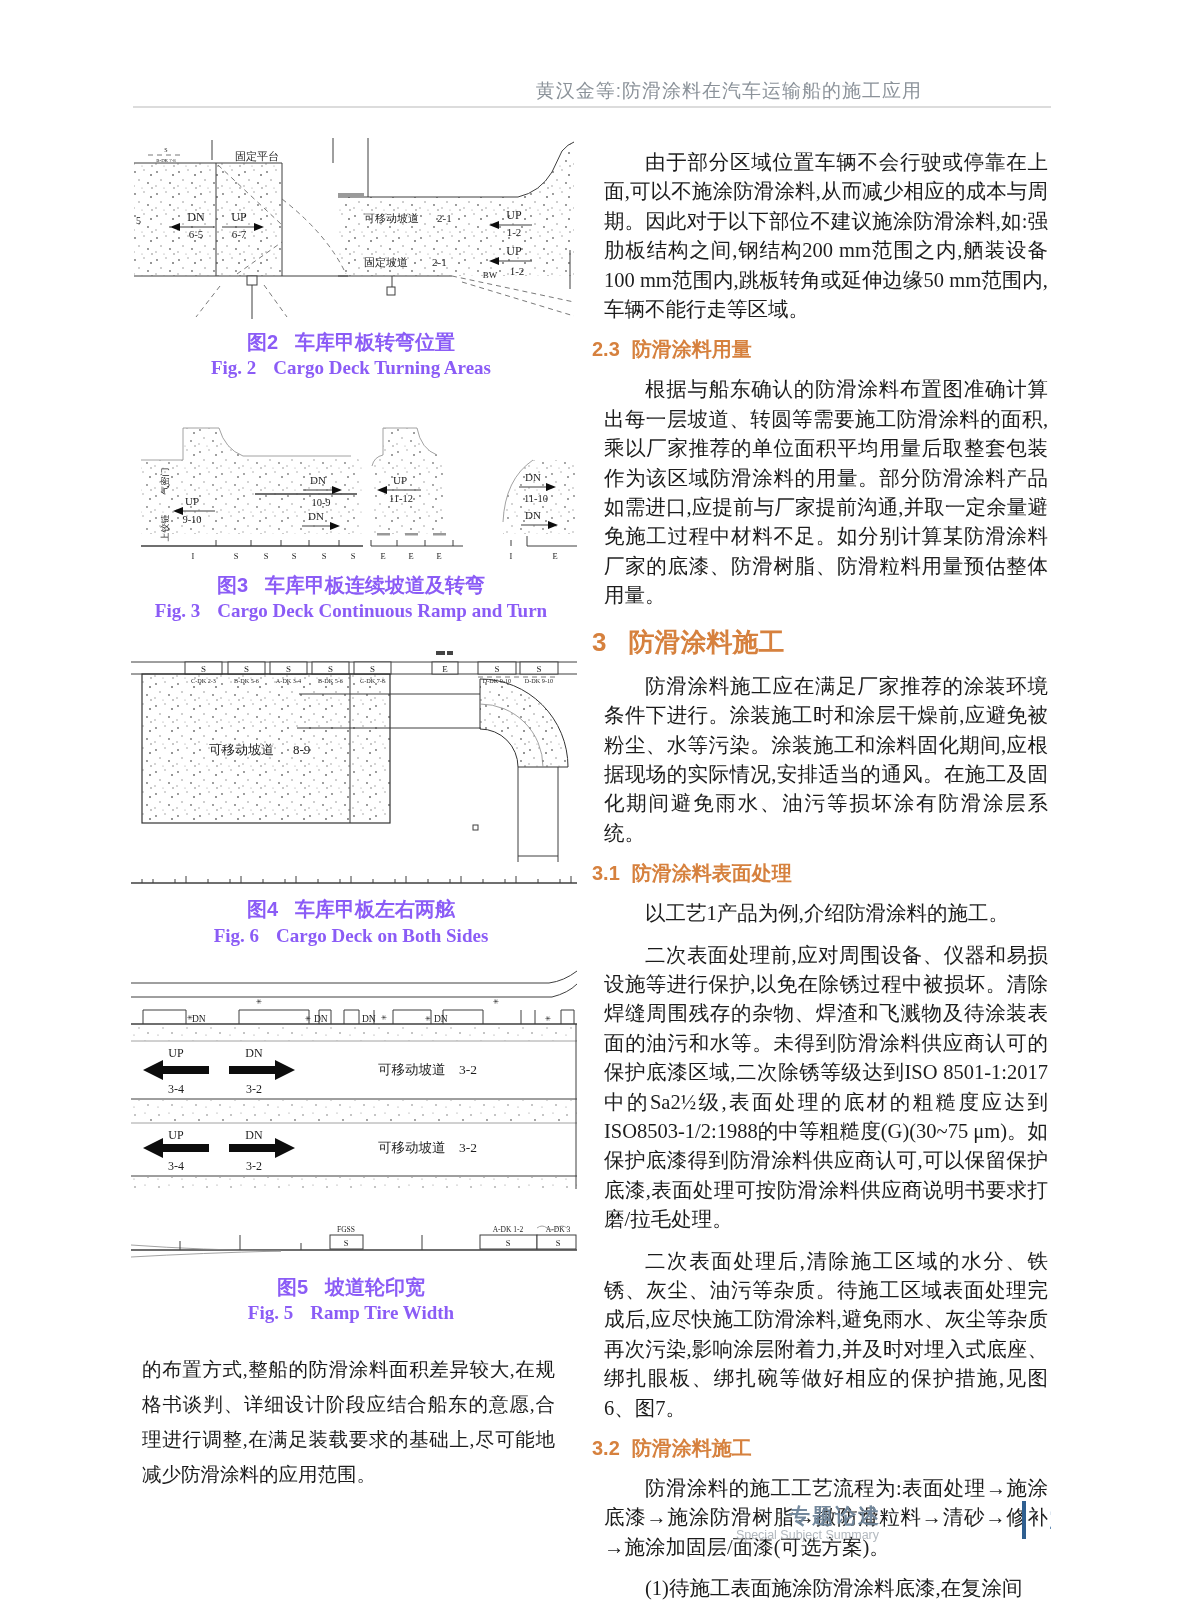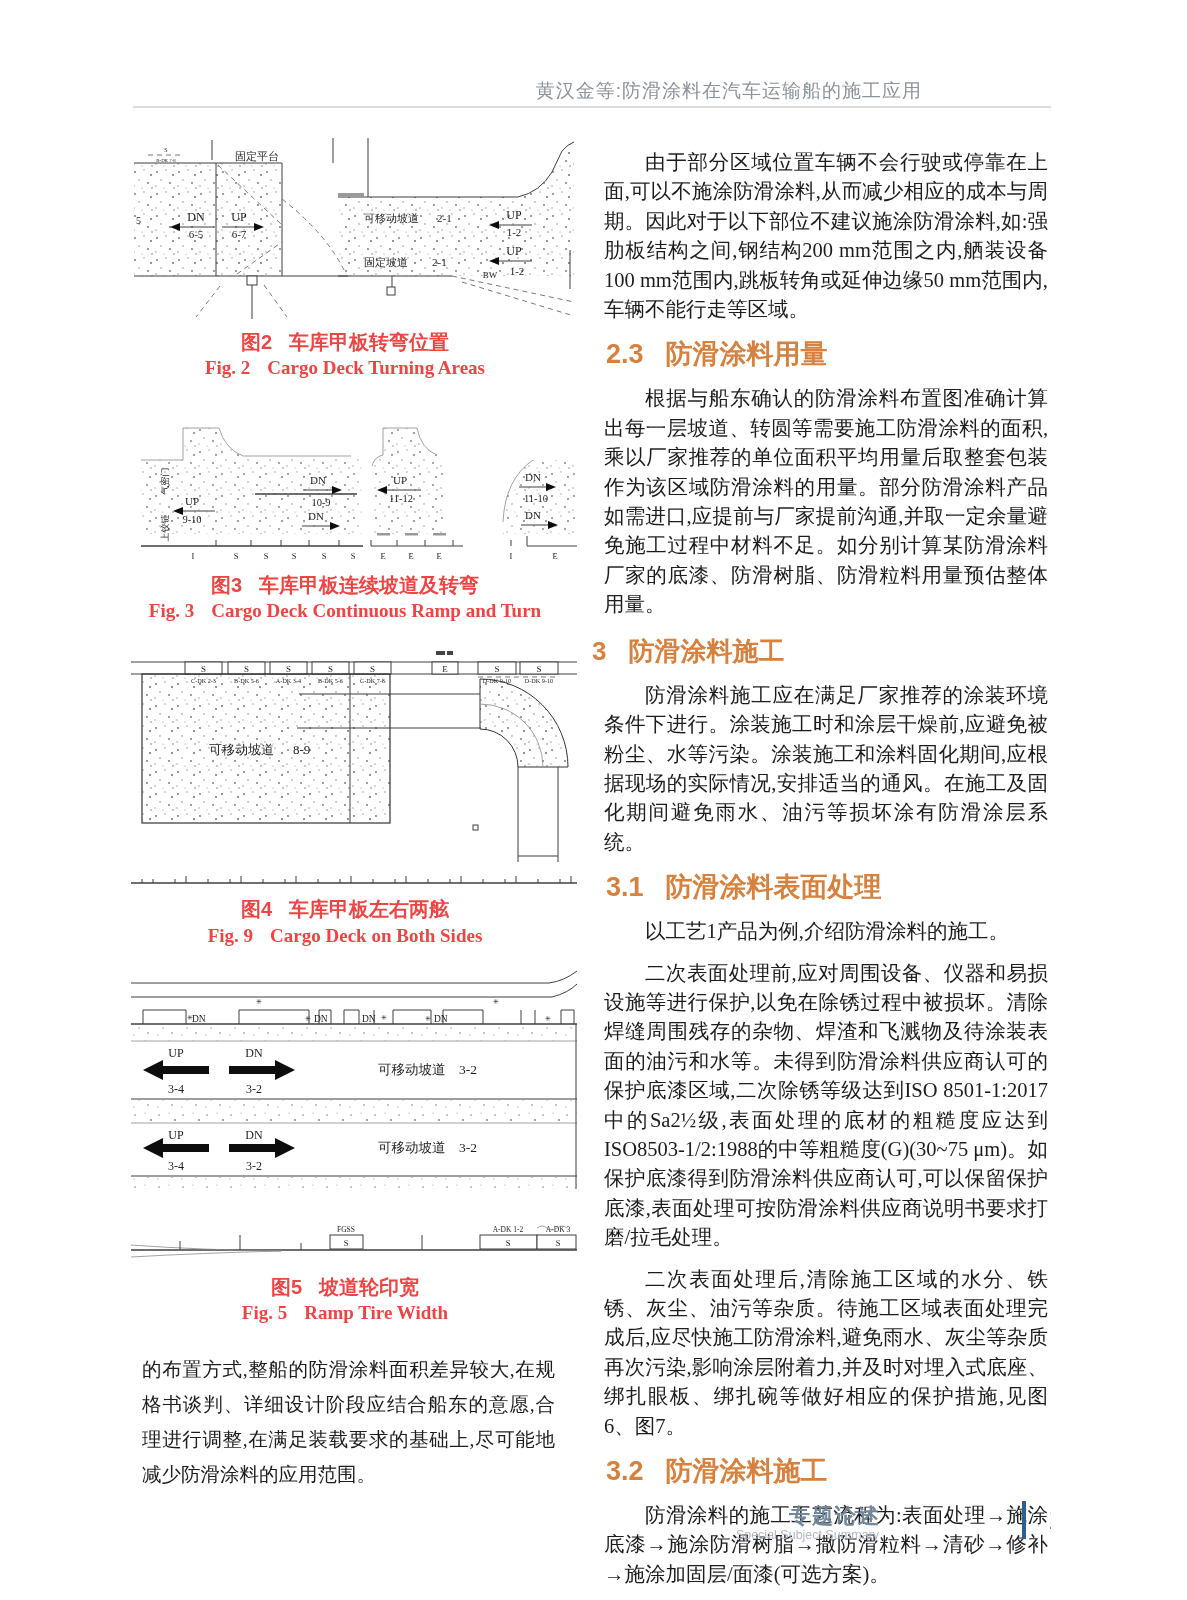--- a/index.html
+++ b/index.html
@@ -14,35 +14,35 @@
   
   .fig { position:absolute; }
   .fig text { font-family:"Liberation Serif", serif; fill:#1d1d1d; }
   .ln  { stroke:#3f3f3f; stroke-width:1; fill:none; }
   .ln2 { stroke:#3f3f3f; stroke-width:1.3; fill:none; }
   .lnf { stroke:#8a8a8a; stroke-width:0.8; fill:none; }
   .lnd { stroke:#6a6a6a; stroke-width:0.9; fill:none; stroke-dasharray:5 4; }
   .fbox { fill:#ffffff; stroke:#3f3f3f; stroke-width:1; }
   .ah { fill:#0d0d0d; stroke:none; }
 
-  .cap-zh, .cap-en { position:absolute; left:124px; width:442px; text-align:center; color:#ef4444; }
+  .cap-zh, .cap-en { position:absolute; left:130px; width:442px; text-align:center; color:#8b5cf6; }
   .cap-zh { font-family:"Liberation Sans", sans-serif; font-weight:bold; font-size:20px; }
   .cap-en { font-family:"Liberation Serif", serif;  font-weight:bold; font-size:19px; }
   .cgap { margin-left:17px; }
 
   
   .left-col-para { position:absolute; left:130px; top:1340px; width:437px; }
   .right-col { position:absolute; left:592px; top:136px; width:468px; }
   .para { font-size:20.5px; line-height:29.4px; text-align:justify; text-indent:2em;
           color:#1c1c1c; margin:12px; font-family:"Liberation Serif", serif; }
   .left-col-para .para { font-size:19.5px; line-height:35px; }
 
   .sec-sub, .sec-main { display:flex; align-items:baseline; color:#d6813e;
                         font-family:"Liberation Sans", sans-serif; font-weight:bold; }
-  .sec-sub  { font-size:27px; margin:4px 14px 3px; gap:22px; }
+  .sec-sub  { font-size:20px; margin:4px 0 3px; gap:12px; }
   .sec-main { font-size:26px; margin:14px 0 8px; gap:22px; }
 
   
   .footer-zh { position:absolute; top:1502px; right:170px; color:#72879b; font-weight:bold;
                font-size:21px; font-family:"Liberation Sans", sans-serif; letter-spacing:2px; }
   .footer-en { position:absolute; top:1528px; right:172px; color:#b3b9bf; font-size:12.5px;
                font-family:"Liberation Sans", sans-serif; }
   .footer-bar { position:absolute; top:1501px; left:1022px; width:3.5px; height:38px; background:#2f5f90; }
   .footer-page { position:absolute; top:1504px; left:1033px; color:#3a6da3; font-size:28px;
                  font-family:"Liberation Serif", serif;margin-left:16px; }
@@ -258,21 +258,21 @@
       <path class="ln" d="M11 247 V243 M22 247 V243 M44 247 V243 M55 247 V240 M77 247 V243 M99 247 V243 M110 247 V240
                          M132 247 V243 M154 247 V243 M165 247 V240 M187 247 V243 M209 247 V243 M220 247 V240
                          M242 247 V243 M264 247 V243 M275 247 V240 M297 247 V243 M319 247 V243 M330 247 V240
                          M352 247 V243 M374 247 V243 M385 247 V240 M407 247 V243 M429 247 V243 M440 247 V240"></path>
     </g>
   </svg>
   <div class="cap-zh" style="top:896px">
     <span>图4</span><span class="cgap">车库甲板左右两舷</span>
   </div>
   <div class="cap-en" style="top:925px">
-    <span>Fig. 9</span><span class="cgap">Cargo Deck on Both Sides</span>
+    <span>Fig. 6</span><span class="cgap">Cargo Deck on Both Sides</span>
   </div>
 
   <svg class="fig" style="left:131px; top:966px;" width="446" height="292" viewBox="0 0 446 292">
     <defs>
       <pattern id="spk5" width="24" height="24" patternUnits="userSpaceOnUse">
         <circle cx="4" cy="5" r="0.8" fill="#7a7a7a"></circle>
           <circle cx="14" cy="3" r="0.6" fill="#8f8f8f"></circle>
         <circle cx="20" cy="10" r="0.9" fill="#7a7a7a"></circle>
           <circle cx="8" cy="14" r="0.7" fill="#969696"></circle>
         <circle cx="17" cy="19" r="0.8" fill="#7a7a7a"></circle>

